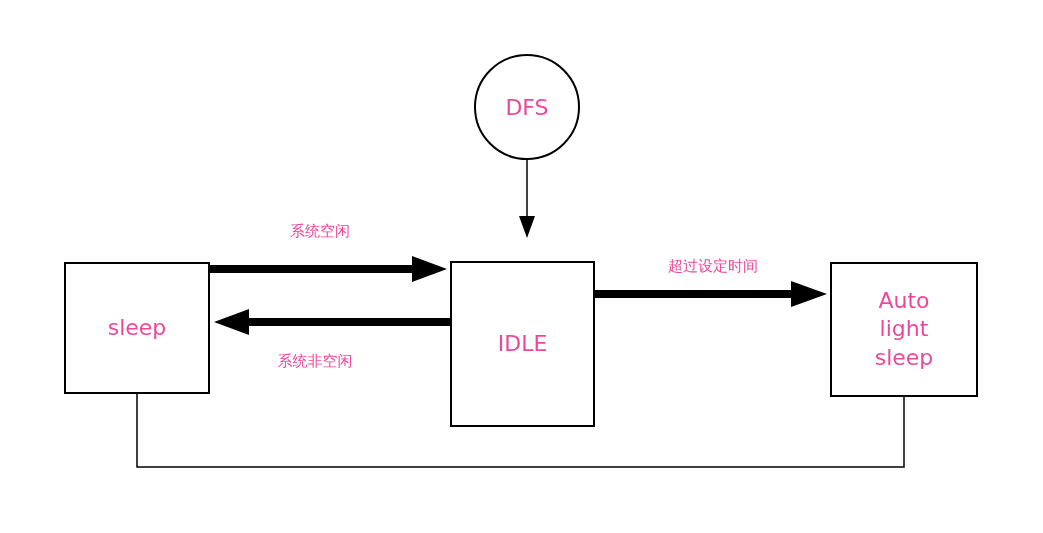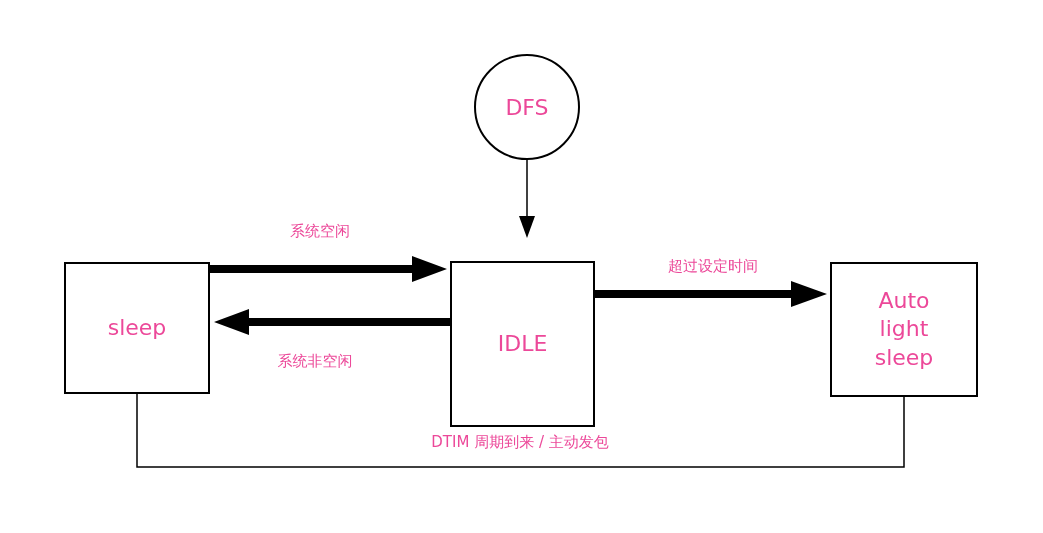--- a/index.html
+++ b/index.html
@@ -97,15 +97,14 @@
 light
 sleep</span>
   </div>
 
   <div class="edge-label" style="left:240px; top:222px; width:160px;">系统空闲</div>
 
   <div class="edge-label" style="left:225px; top:352px; width:180px;">系统非空闲</div>
 
   <div class="edge-label" style="left:628px; top:257px; width:170px;">超过设定时间</div>
 
-  <div class="edge-label" style="left:320px; top:433px; width:400px;">DTIM 周期到来 / 主动发包</div>
 
 </div>
 
 </body></html>

